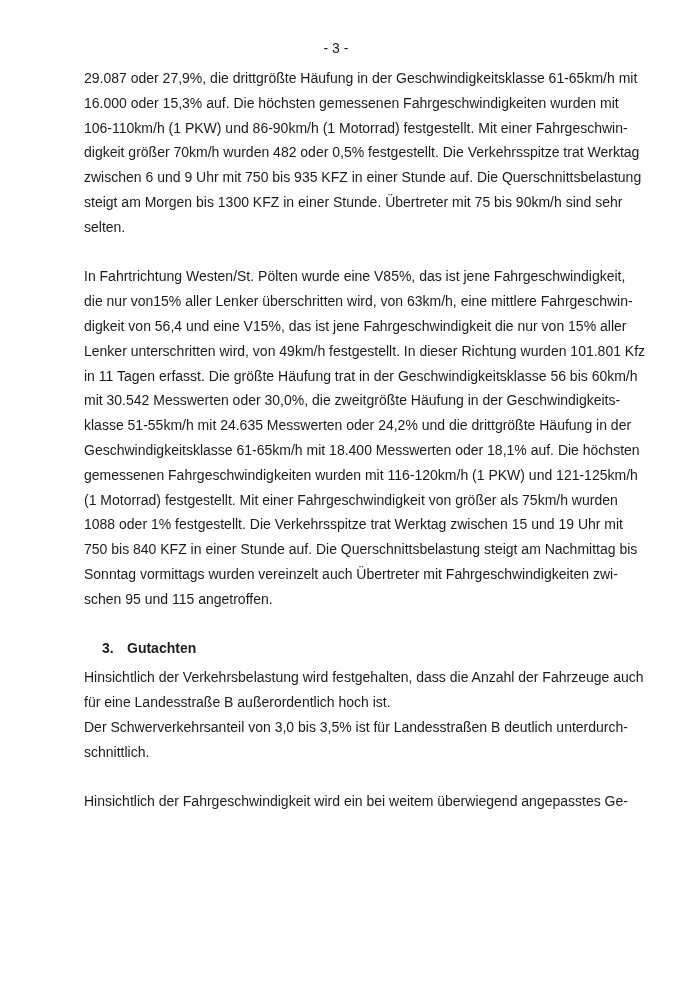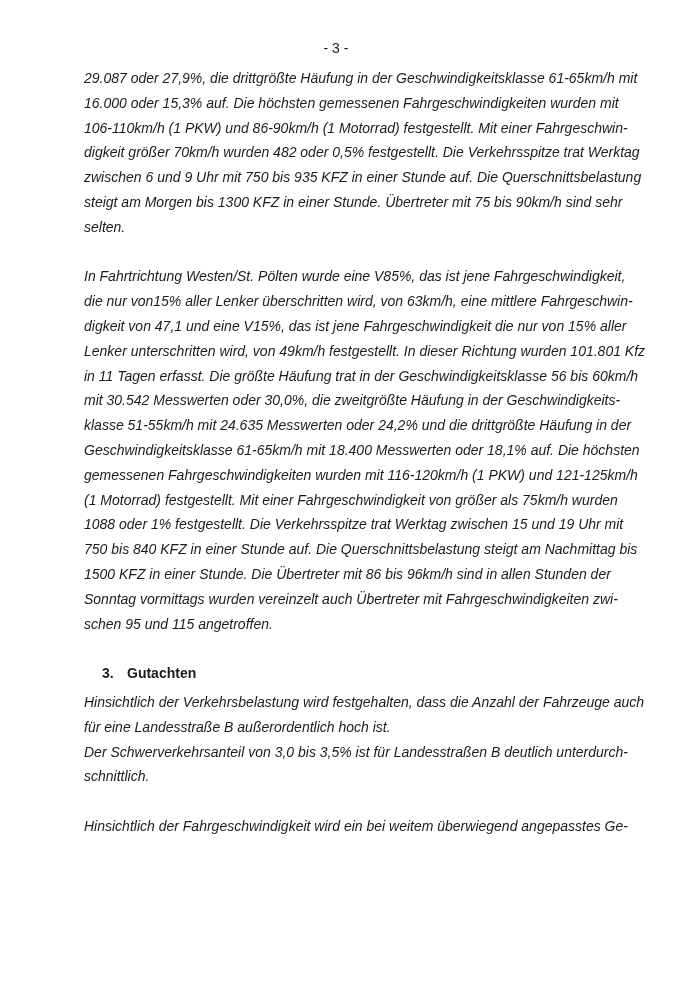--- a/index.html
+++ b/index.html
@@ -27,21 +27,20 @@
   }
   .doc-body {
     position: absolute;
     left: 84px;
     top: 66px;
     width: 590px;
     font-size: 14px;
   }
   .para {
     margin: 0 0 24.8px 0;
-    font-style: italic;
   }
   .line {
     line-height: 24.8px;
     white-space: pre;
   }
   .heading {
     line-height: 24.8px;
     font-weight: bold;
     padding-left: 18px;
     margin: 0 0 4px 0;
@@ -63,31 +62,30 @@
         <div class="line">16.000 oder 15,3% auf. Die höchsten gemessenen Fahrgeschwindigkeiten wurden mit</div>
         <div class="line">106-110km/h (1 PKW) und 86-90km/h (1 Motorrad) festgestellt. Mit einer Fahrgeschwin-</div>
         <div class="line">digkeit größer 70km/h wurden 482 oder 0,5% festgestellt. Die Verkehrsspitze trat Werktag</div>
         <div class="line">zwischen 6 und 9 Uhr mit 750 bis 935 KFZ in einer Stunde auf. Die Querschnittsbelastung</div>
         <div class="line">steigt am Morgen bis 1300 KFZ in einer Stunde. Übertreter mit 75 bis 90km/h sind sehr</div>
         <div class="line">selten.</div>
       </div>
       <div class="para">
         <div class="line">In Fahrtrichtung Westen/St. Pölten wurde eine V85%, das ist jene Fahrgeschwindigkeit,</div>
         <div class="line">die nur von15% aller Lenker überschritten wird, von 63km/h, eine mittlere Fahrgeschwin-</div>
-        <div class="line">digkeit von 47,1 und eine V15%, das ist jene Fahrgeschwindigkeit die nur von 15% aller</div>
+        <div class="line">digkeit von 56,4 und eine V15%, das ist jene Fahrgeschwindigkeit die nur von 15% aller</div>
         <div class="line">Lenker unterschritten wird, von 49km/h festgestellt. In dieser Richtung wurden 101.801 Kfz</div>
         <div class="line">in 11 Tagen erfasst. Die größte Häufung trat in der Geschwindigkeitsklasse 56 bis 60km/h</div>
         <div class="line">mit 30.542 Messwerten oder 30,0%, die zweitgrößte Häufung in der Geschwindigkeits-</div>
         <div class="line">klasse 51-55km/h mit 24.635 Messwerten oder 24,2% und die drittgrößte Häufung in der</div>
         <div class="line">Geschwindigkeitsklasse 61-65km/h mit 18.400 Messwerten oder 18,1% auf. Die höchsten</div>
         <div class="line">gemessenen Fahrgeschwindigkeiten wurden mit 116-120km/h (1 PKW) und 121-125km/h</div>
         <div class="line">(1 Motorrad) festgestellt. Mit einer Fahrgeschwindigkeit von größer als 75km/h wurden</div>
         <div class="line">1088 oder 1% festgestellt. Die Verkehrsspitze trat Werktag zwischen 15 und 19 Uhr mit</div>
         <div class="line">750 bis 840 KFZ in einer Stunde auf. Die Querschnittsbelastung steigt am Nachmittag bis</div>
-        <div class="line">1500 KFZ in einer Stunde. Die Übertreter mit 86 bis 96km/h sind in allen Stunden der</div>
         <div class="line">Sonntag vormittags wurden vereinzelt auch Übertreter mit Fahrgeschwindigkeiten zwi-</div>
         <div class="line">schen 95 und 115 angetroffen.</div>
       </div>
       <div class="heading"><span class="heading-num">3.</span><span>Gutachten</span></div>
       <div class="para">
         <div class="line">Hinsichtlich der Verkehrsbelastung wird festgehalten, dass die Anzahl der Fahrzeuge auch</div>
         <div class="line">für eine Landesstraße B außerordentlich hoch ist.</div>
         <div class="line">Der Schwerverkehrsanteil von 3,0 bis 3,5% ist für Landesstraßen B deutlich unterdurch-</div>
         <div class="line">schnittlich.</div>
       </div>

